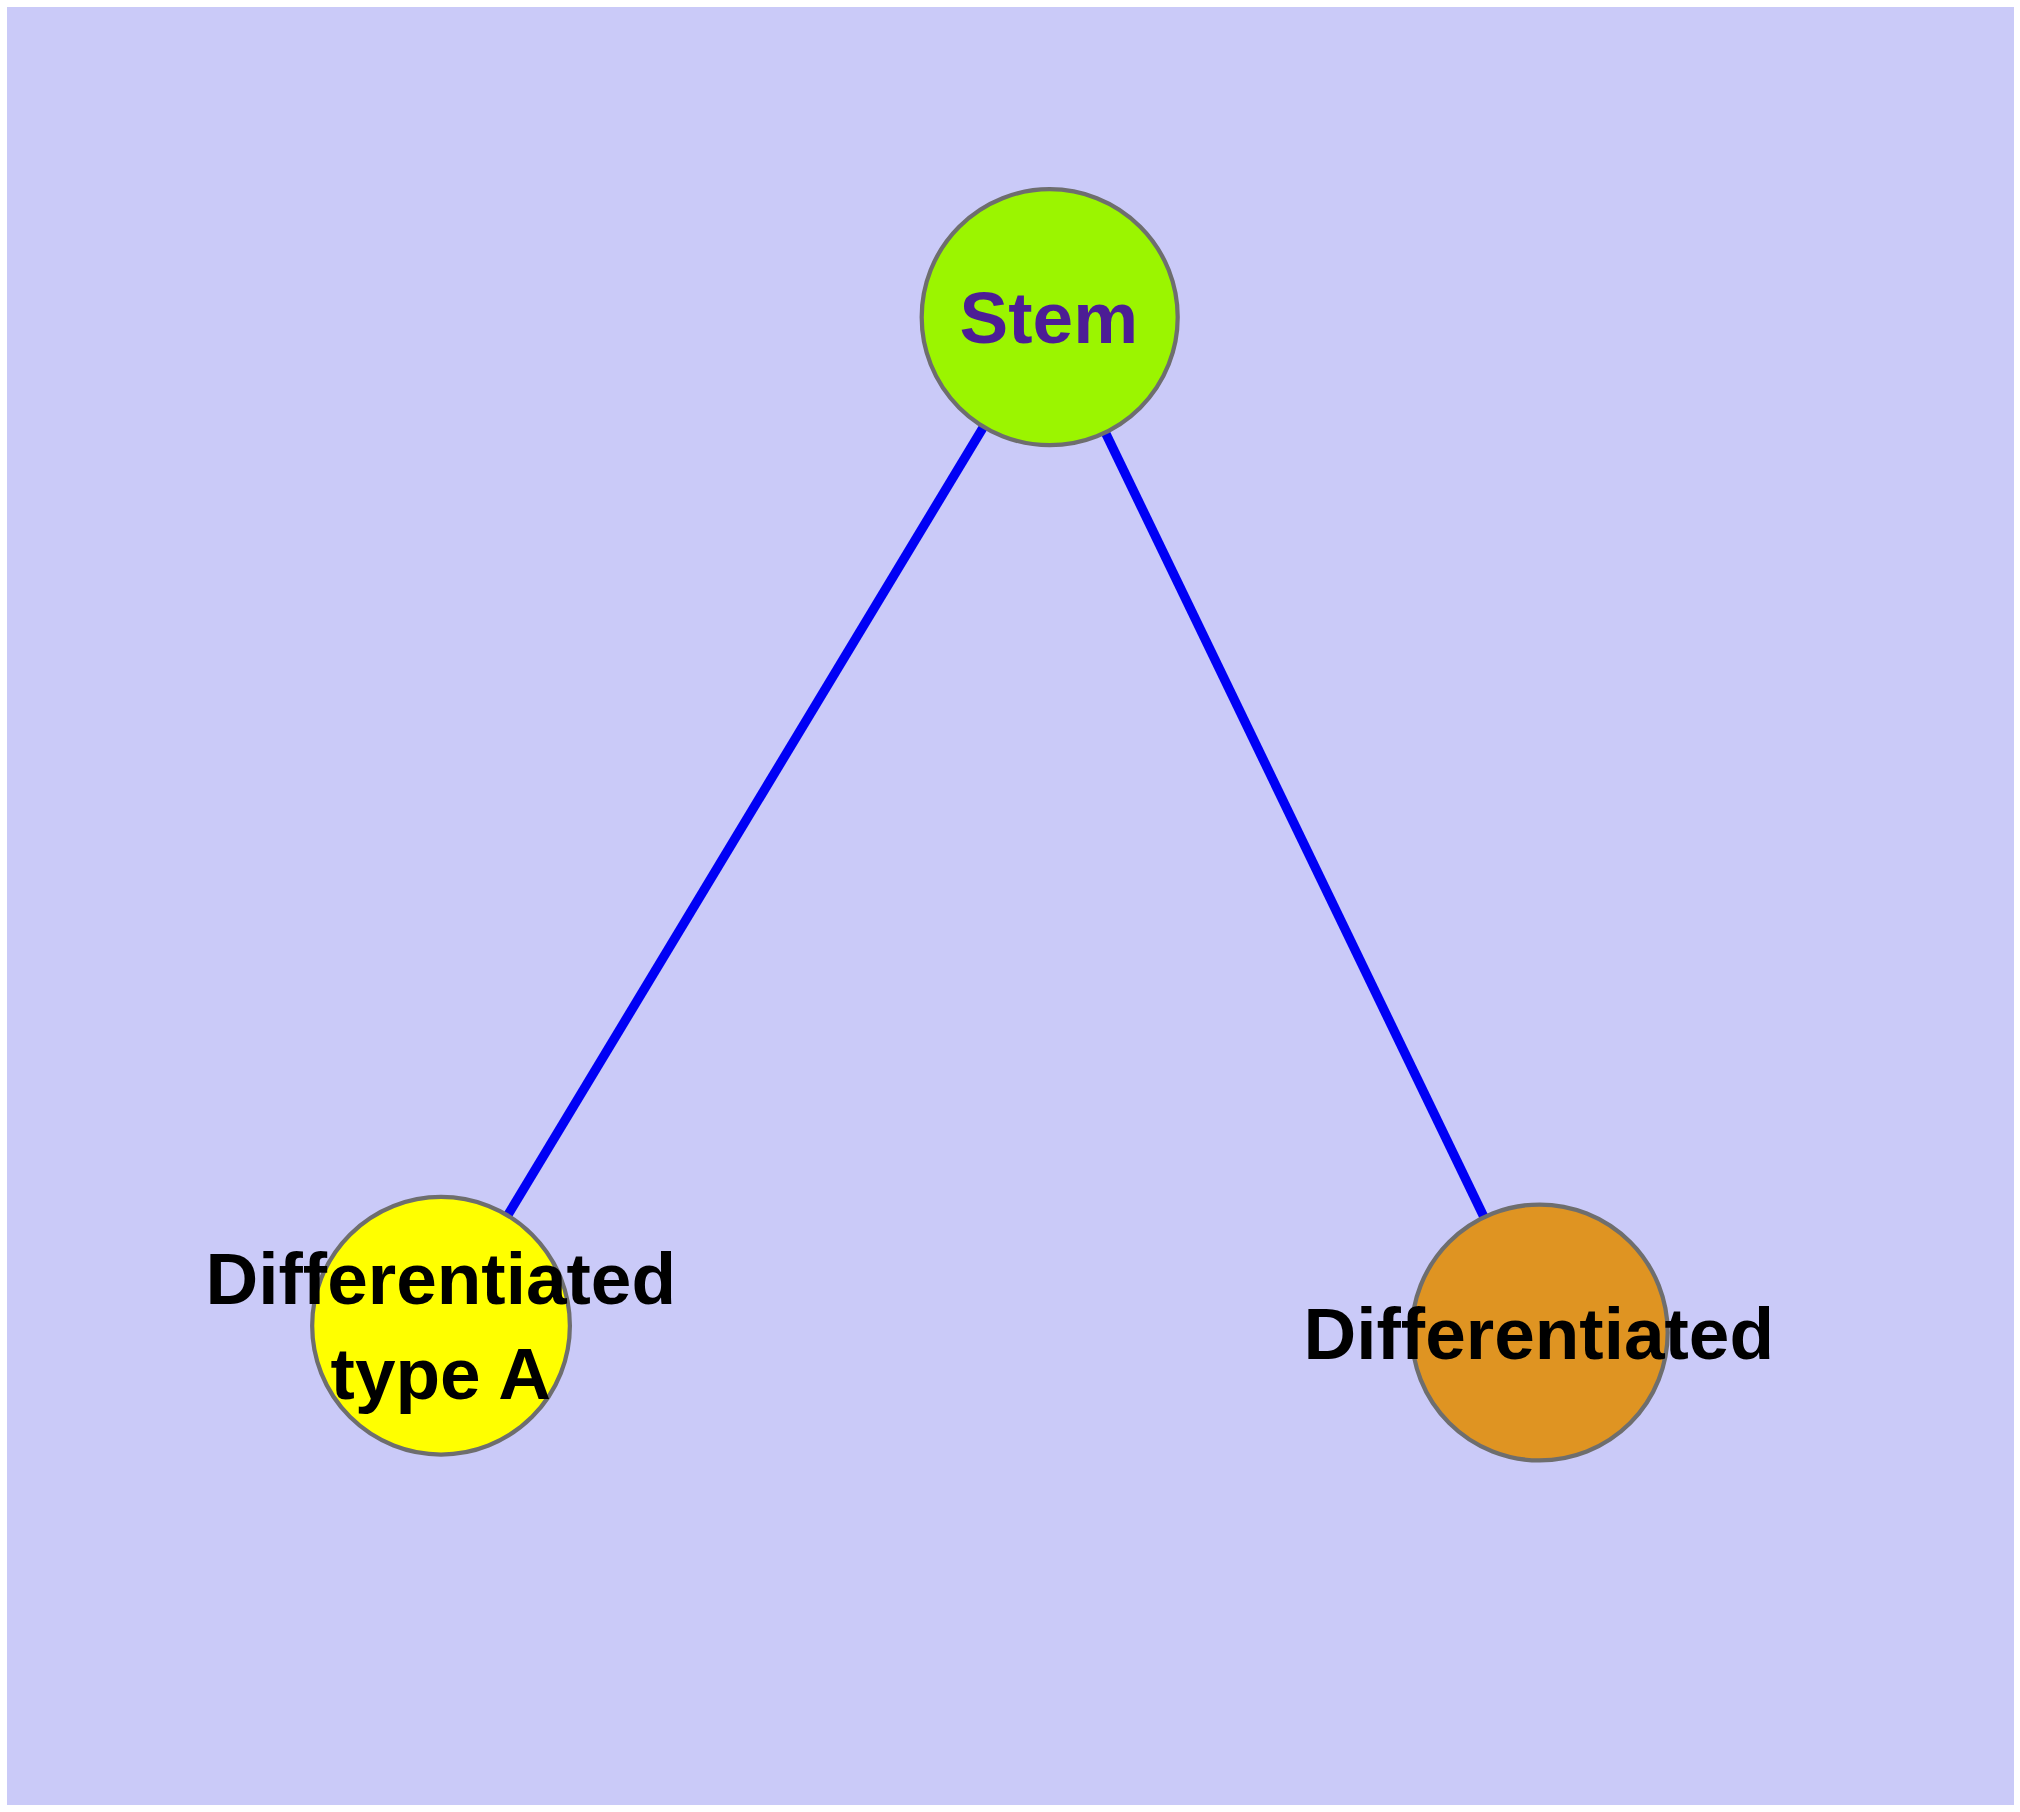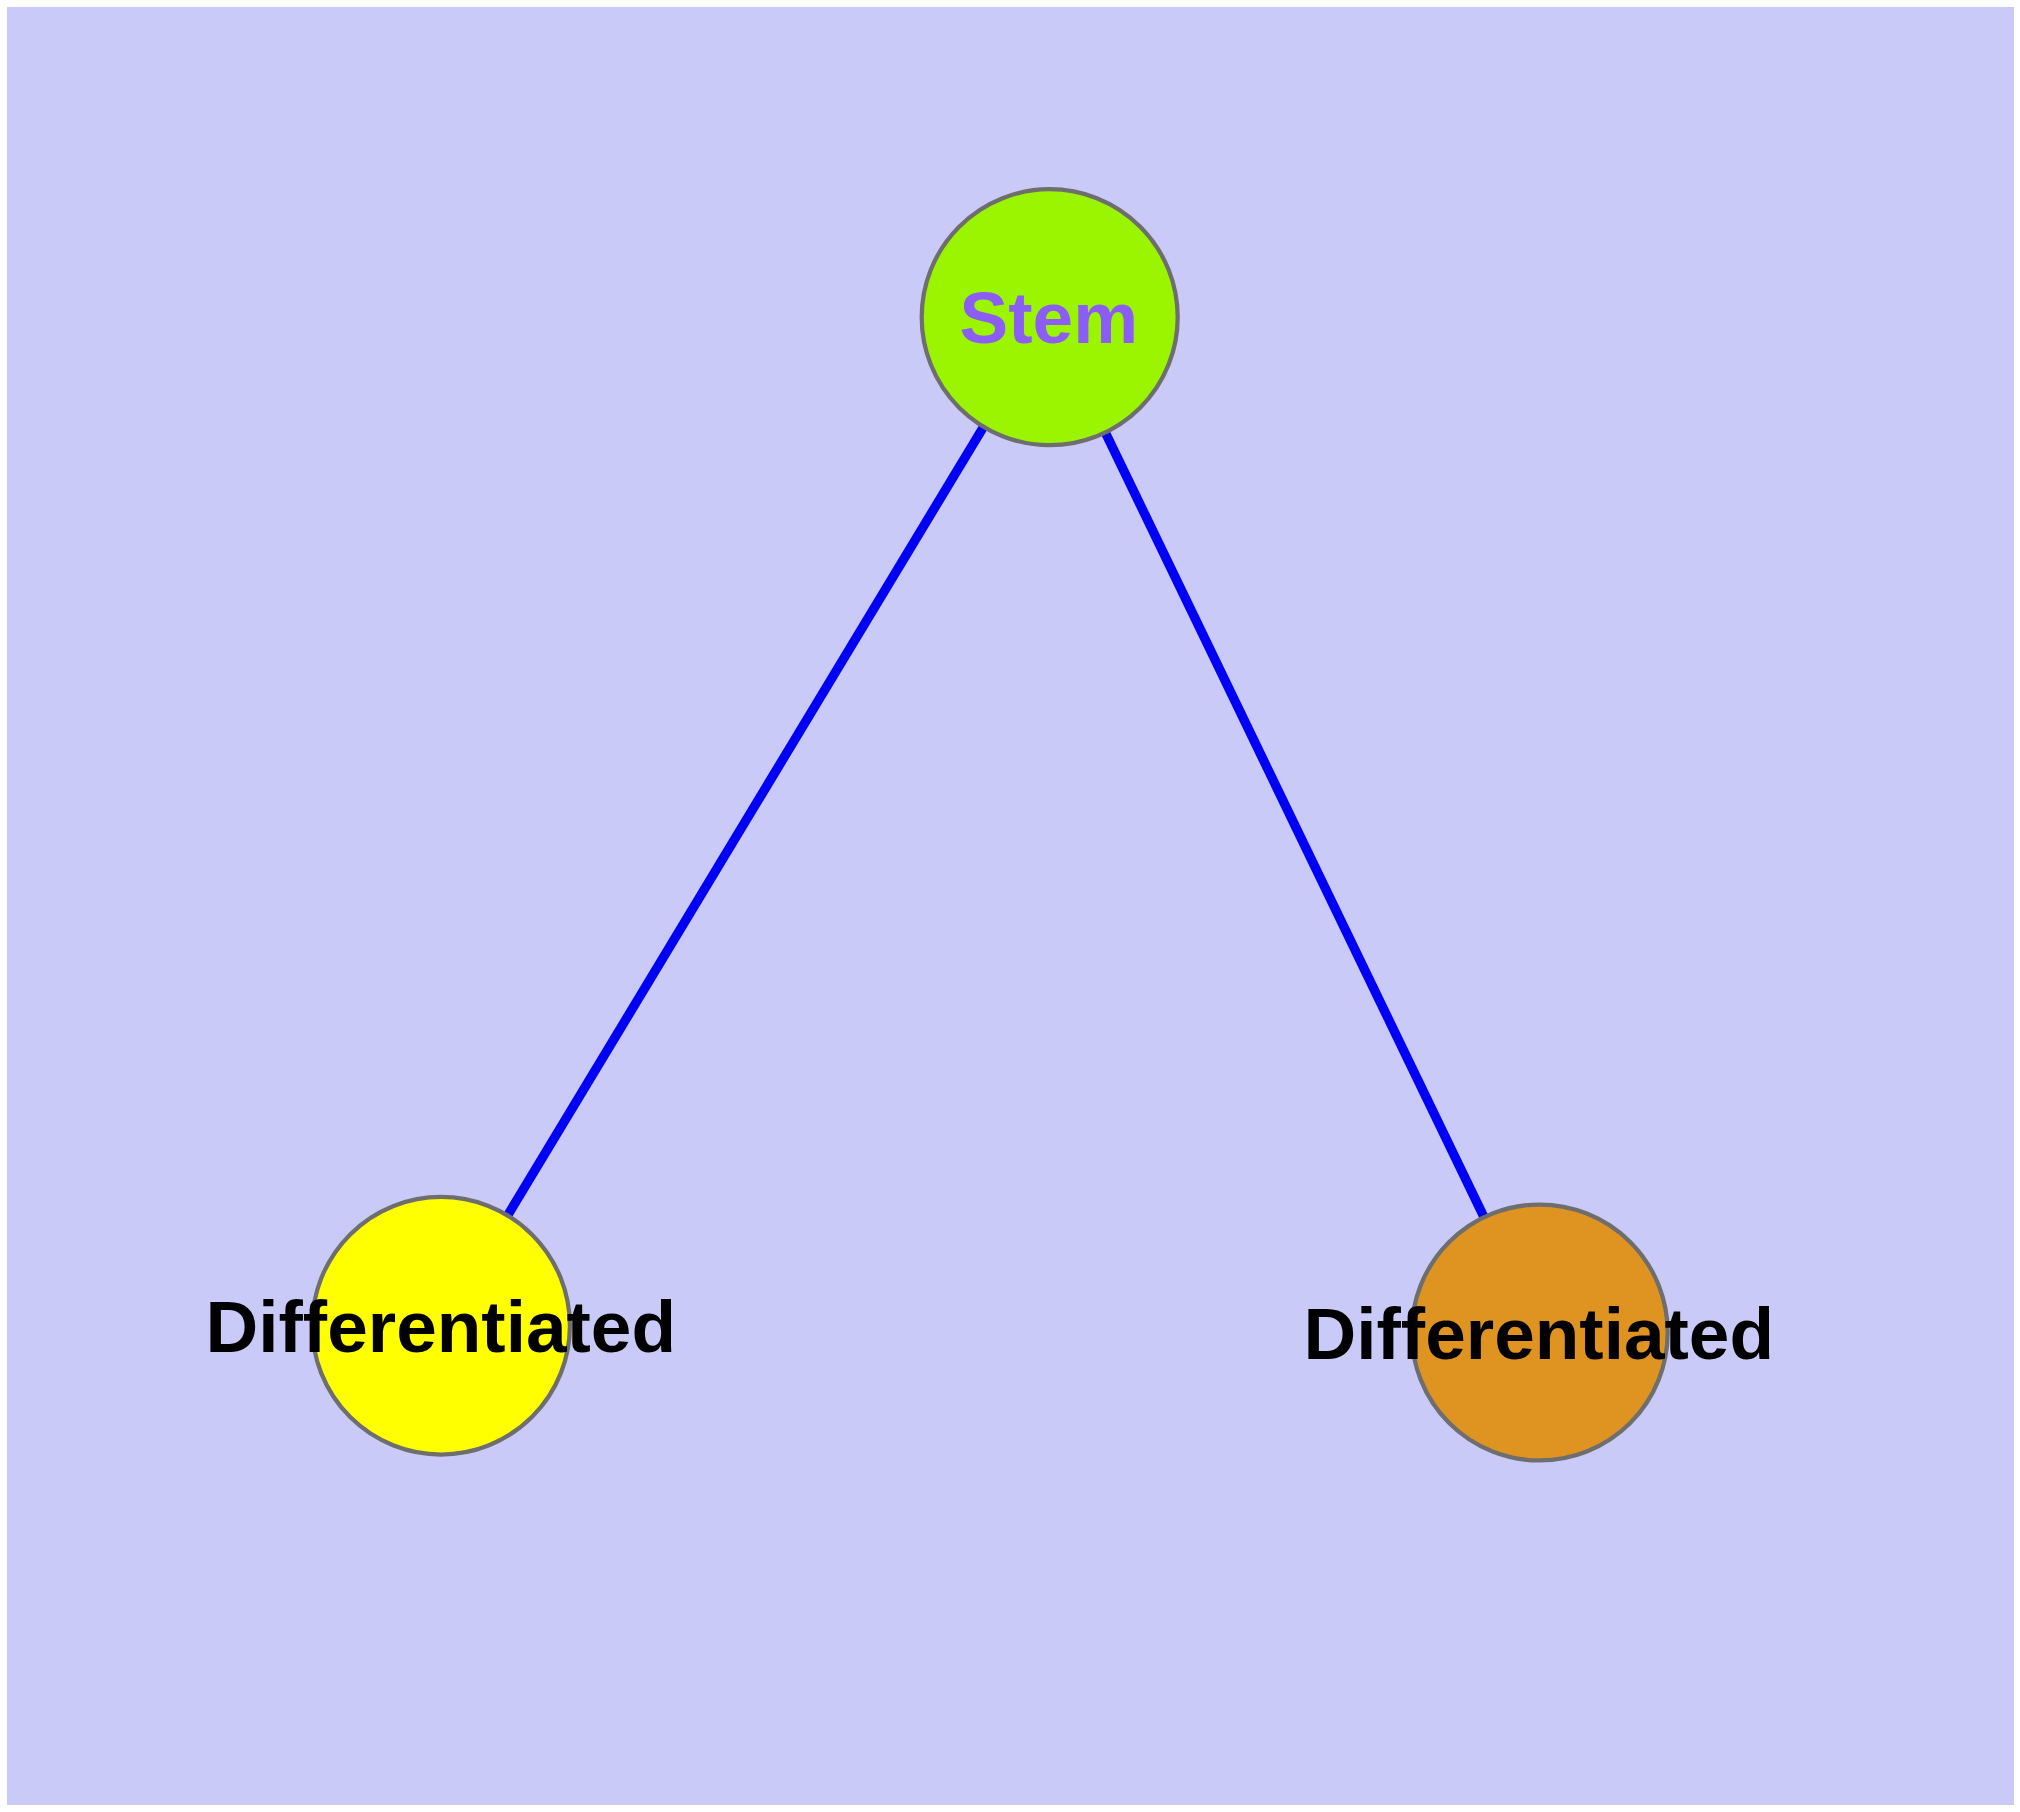--- a/index.html
+++ b/index.html
@@ -54,25 +54,26 @@
           <line x1="1230" y1="366" x2="512" y2="1556" stroke="#0000F5" stroke-width="11"></line>
           <line x1="1230" y1="366" x2="1808" y2="1564" stroke="#0000F5" stroke-width="11"></line>
         </g>
       <g>
           <circle cx="1230" cy="366" r="151" fill="#9BF500" stroke="#6E6E6E" stroke-width="5"></circle>
           <circle cx="512" cy="1556" r="152" fill="#FFFF00" stroke="#6E6E6E" stroke-width="5"></circle>
           <circle cx="1808" cy="1564" r="151" fill="#DF9422" stroke="#6E6E6E" stroke-width="5"></circle>
         </g>
     </svg>
     <div>
-        <div class="node-label" style="left: 1042px; top: 310px; color: #8b5cf6;">
+        <div class="node-label" style="left: 1042px; top: 310px; color: #4c1d95;">
           <div>Stem</div>
         </div>
         <div class="node-label" style="left: 434px; top: 1319px; color: rgb(0, 0, 0);">
           <div>Differentiated</div>
+          <div>type A</div>
         </div>
         <div class="node-label" style="left: 1532px; top: 1326px; color: rgb(0, 0, 0);">
           <div>Differentiated</div>
         </div>
       </div>
   </div>
 </div>
 
 
 </body></html>

